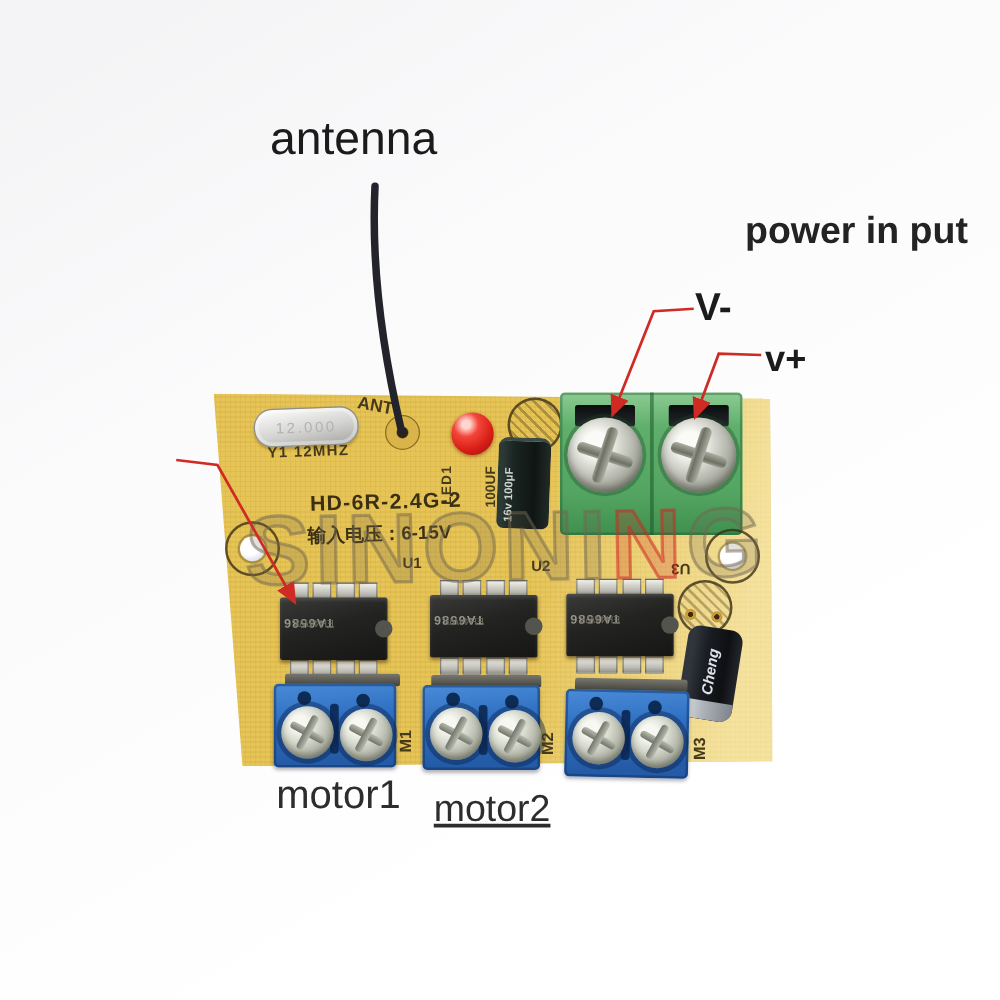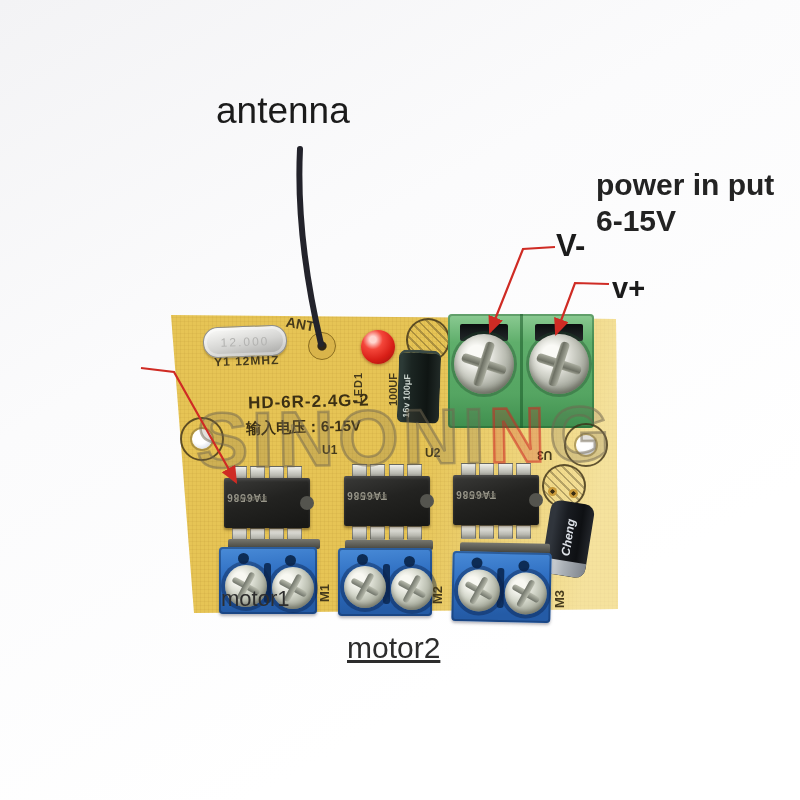--- a/index.html
+++ b/index.html
@@ -7,21 +7,21 @@
          background:linear-gradient(150deg,#f3f3f5 0%,#fbfbfc 35%,#ffffff 75%);
          font-family:"Liberation Sans",sans-serif;}
 
   
   .ann{position:absolute;color:#1b1b1b;z-index:50;white-space:nowrap;}
   .a-antenna{left:216px;top:90px;font-size:37px;}
   .a-power{left:596px;top:167px;font-size:30px;line-height:1.2;color:#232323;font-weight:bold;}
   .a-vminus{left:556px;top:228px;font-size:31px;font-weight:bold;}
   .a-vplus{left:612px;top:272px;font-size:29px;font-weight:bold;}
   .a-hpic{left:12px;top:370px;font-size:29px;}
-  .a-m1{left:221px;top:586px;font-size:22px;color:#2d2d2d;}
+  .a-m1{left:221px;top:617px;font-size:32px;color:#2d2d2d;}
   .a-m2{left:347px;top:631px;font-size:30px;color:#2d2d2d;text-decoration:underline;}
   .a-m3{left:461px;top:626px;font-size:30px;color:#2d2d2d;}
 
   
   .watermark{position:absolute;left:196px;top:398px;z-index:30;display:flex;
              font-size:78px;font-weight:bold;letter-spacing:4px;line-height:1;
              transform:rotate(-1deg);pointer-events:none;}
   .watermark span{color:rgba(112,102,80,0.20);-webkit-text-stroke:2.5px rgba(112,102,80,0.50);}
   .watermark span.red{color:rgba(205,40,35,0.22);-webkit-text-stroke:2.5px rgba(205,40,35,0.55);}
 
@@ -312,20 +312,19 @@
     </defs>
     <path d="M300,149 C297,210 306,280 321,344" stroke="#23232b" stroke-width="6" stroke-linecap="round" fill="none"></path>
     <path d="M141,368 L174,372 L236,482" stroke="#cf2b24" stroke-width="2.2" fill="none" marker-end="url(#arr)"></path>
     <path d="M555,247 L523,249 L490,332" stroke="#cf2b24" stroke-width="2.2" fill="none" marker-end="url(#arr)"></path>
     <path d="M609,284 L575,283 L556,334" stroke="#cf2b24" stroke-width="2.2" fill="none" marker-end="url(#arr)"></path>
   </svg>
 
   <div class="ann a-antenna">antenna</div>
   <div class="ann a-power">
     <div>power in put</div>
-    <div>6-15V</div>
   </div>
   <div class="ann a-vminus">V-</div>
   <div class="ann a-vplus">v+</div>
   <div class="ann a-m1">motor1</div>
   <div class="ann a-m2">motor2</div>
 
 </div>
 
 </body></html>

